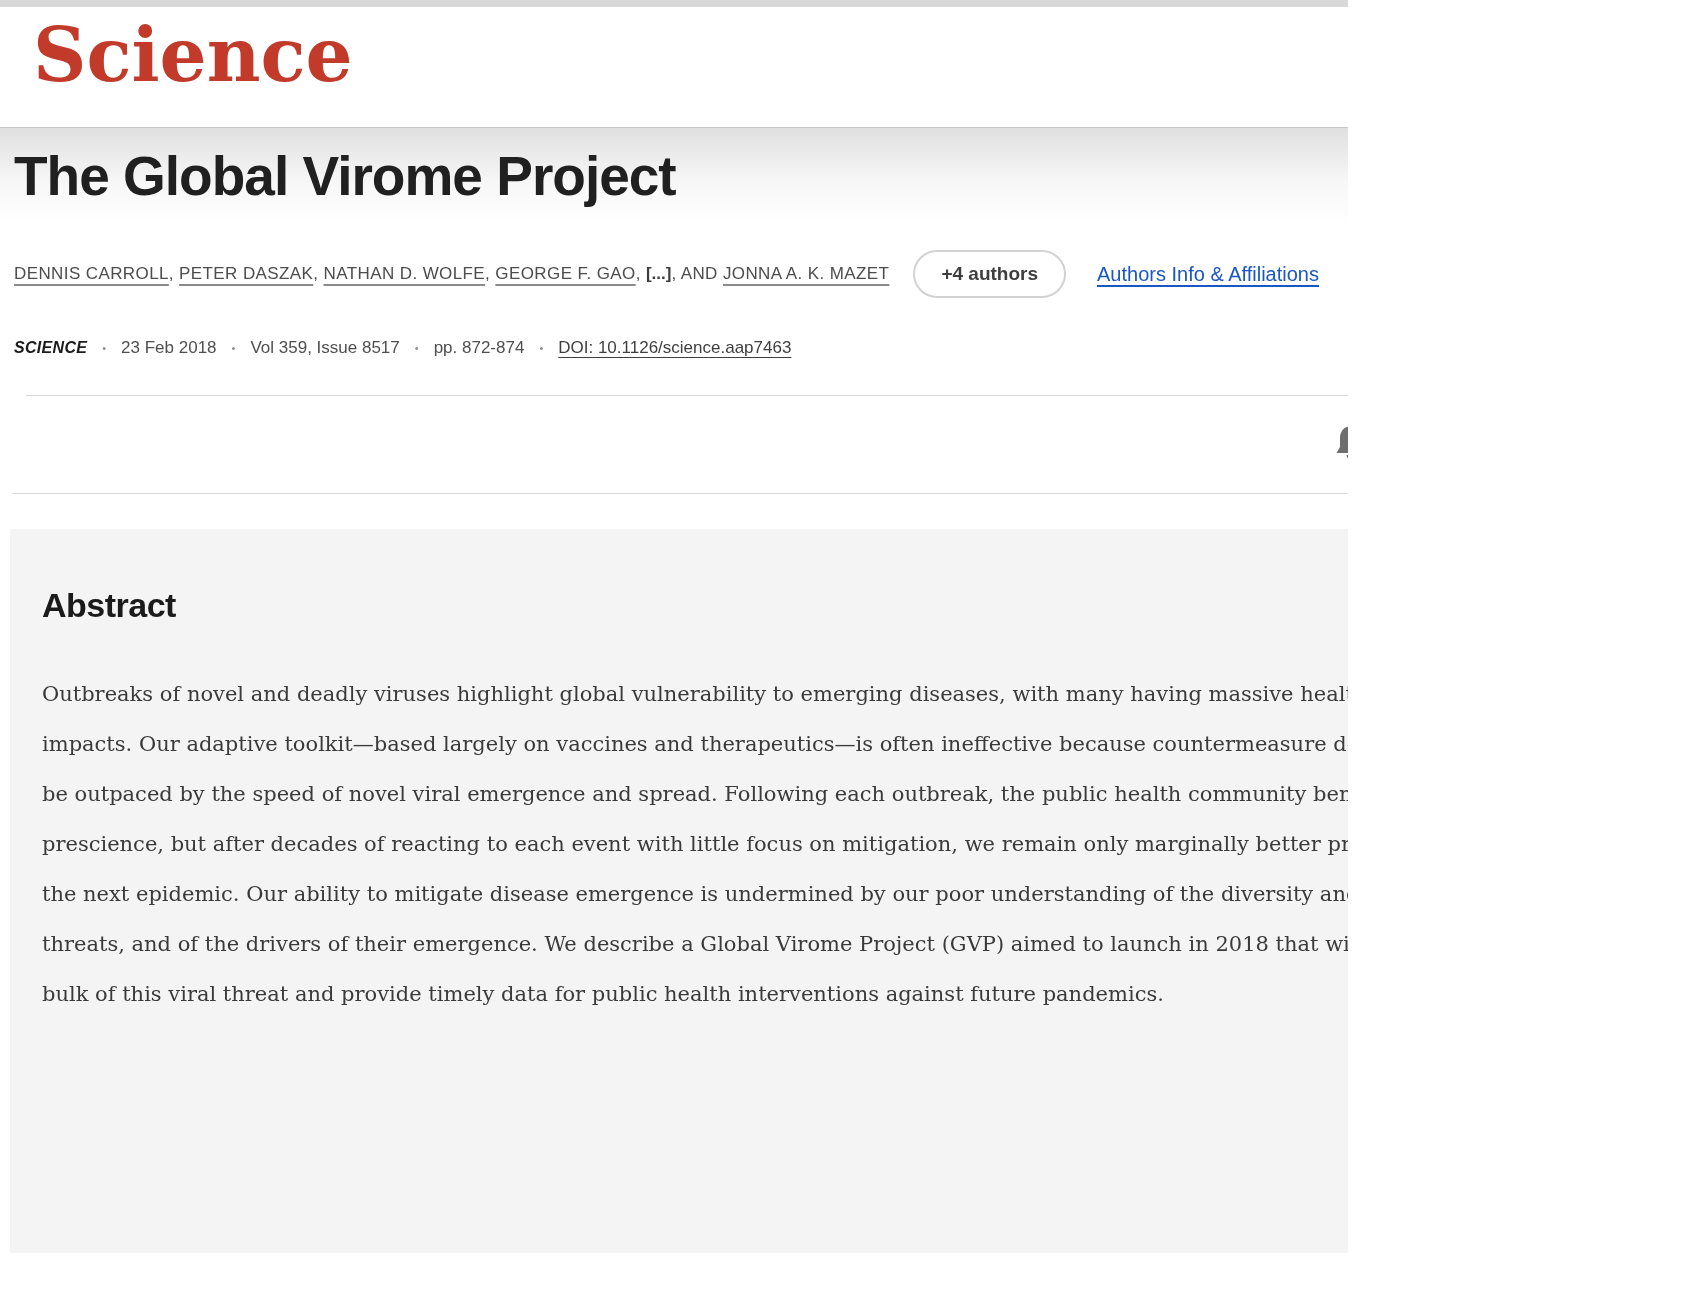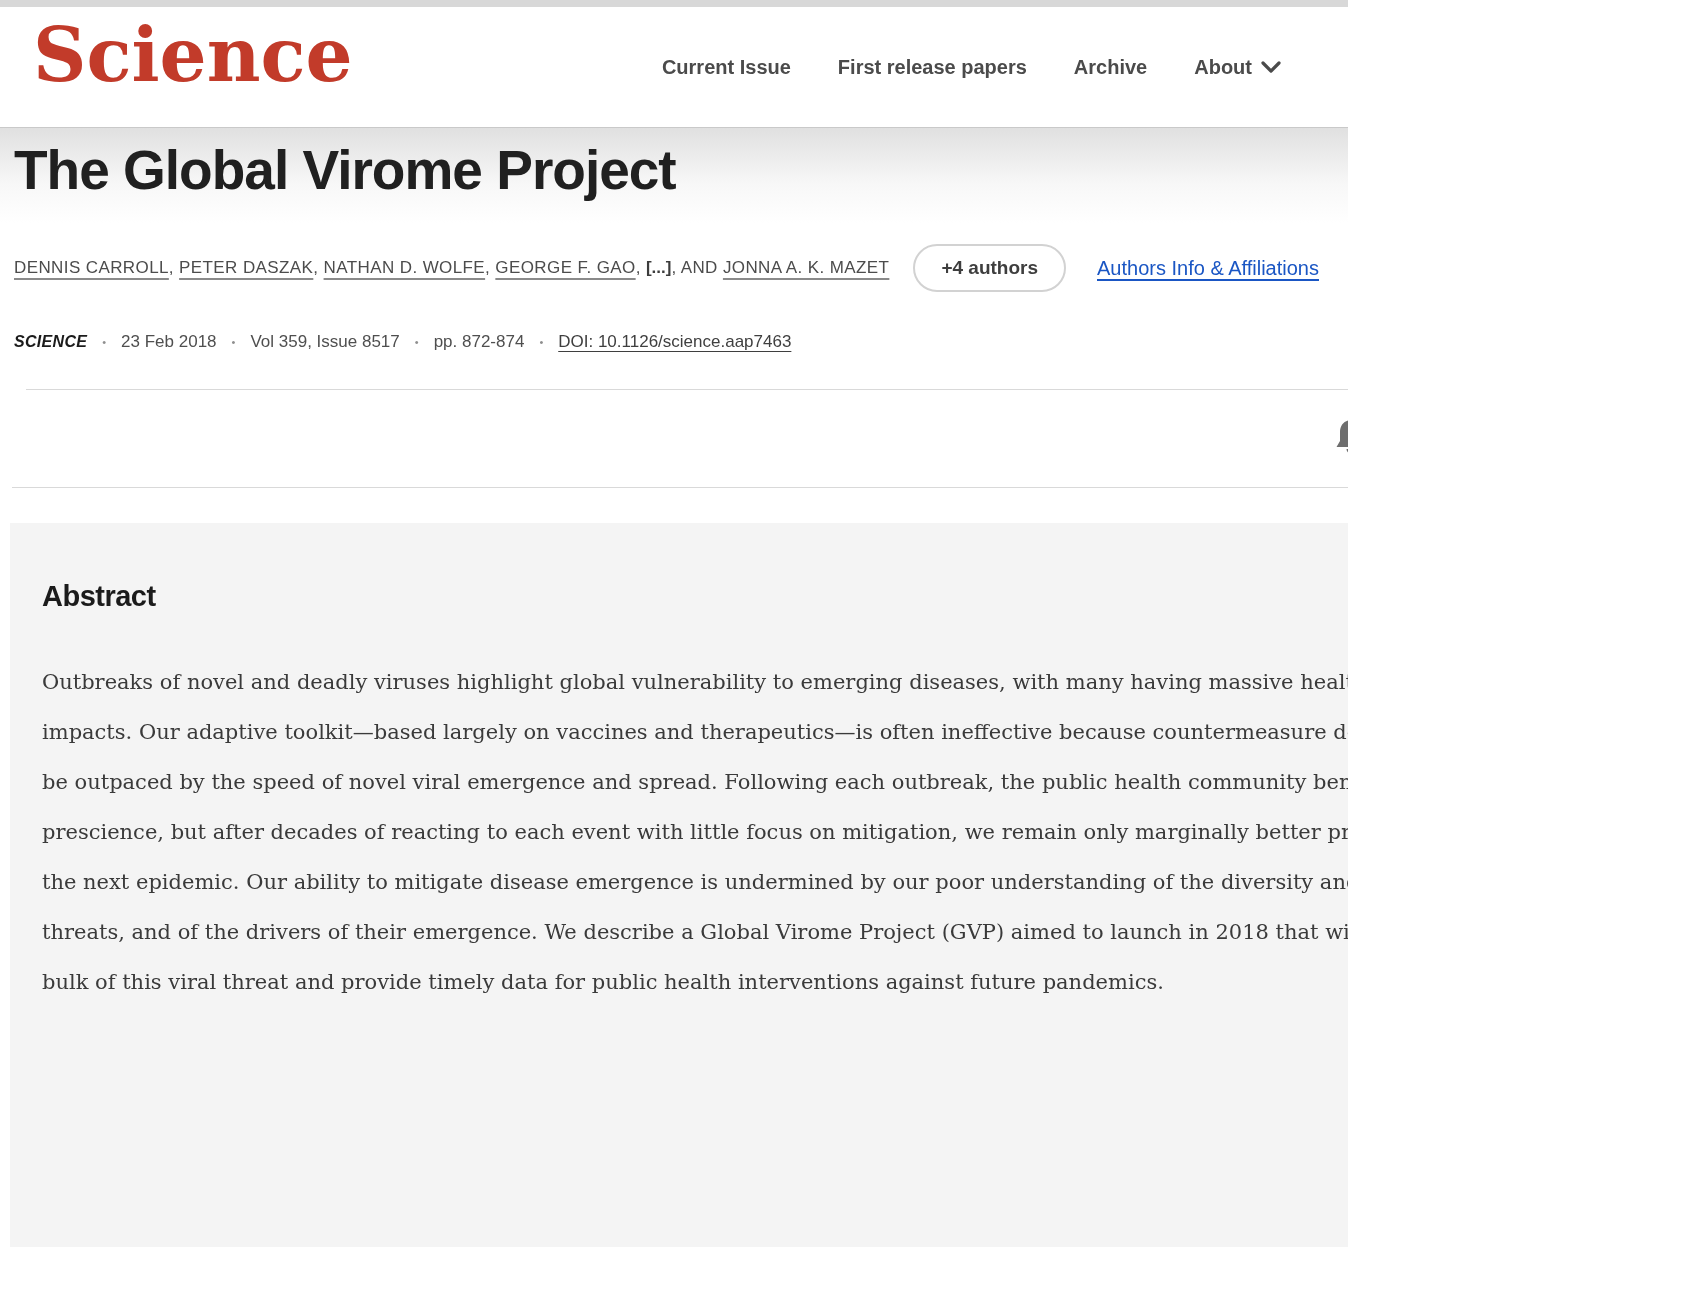--- a/index.html
+++ b/index.html
@@ -28,21 +28,21 @@
     font-size:20px; font-weight:600; color:#4b4b4b; cursor:pointer;
     display:flex; align-items:center; gap:9px; white-space:nowrap;
   }
   .search-circle {
     position:absolute; left:1662px; top:30px; width:62px; height:62px;
     border:2px solid #6f6f6f; border-radius:50%; background:#fff; cursor:pointer;
   }
   
   .hero {
     background:linear-gradient(to bottom, #e0e0e0 0px, #f7f7f7 55px, #ffffff 95px);
-    padding:11px 0 0 14px;
+    padding:17px 0 0 14px;
   }
   .title {
     font-size:55px; font-weight:700; color:#202020; letter-spacing:-1px;
     line-height:1.15;
   }
   .subtitle {
     margin-top:15px; font-family:"DejaVu Serif", serif;
     font-size:35px; color:#8c8c8c; line-height:1.2;
   }
   .authors-row { margin-top:42px; display:flex; align-items:center; }
@@ -94,55 +94,36 @@
     cursor:pointer;
   }
   .access-label { color:#ffffff; font-size:21px; font-weight:700; letter-spacing:.5px; }
   
   .abstract-box {
     margin:35px 0 0 10px; width:1672px; height:724px;
     background:var(--abstract-bg, #f4f4f4);
     padding:57px 135px 0 32px;
   }
   .abstract-heading {
-    font-size:29px; font-weight:700; color:#1b1b1b; letter-spacing:-.5px;
+    font-size:34px; font-weight:700; color:#1b1b1b; letter-spacing:-.5px;
   }
   .abstract-body {
     margin-top:44px; font-family:"DejaVu Serif", serif;
     font-size:21px; line-height:50px; color:#3a3a3a;
   }
 </style>
 </head>
 <body>
 
 <div id="page">
 
   <div class="top-strip"></div>
 
   <div class="header">
     <div class="logo">Science</div>
-    <div class="nav">
-      <div class="nav-item">
-        <span>Current Issue</span>
-      </div>
-      <div class="nav-item">
-        <span>First release papers</span>
-      </div>
-      <div class="nav-item">
-        <span>Archive</span>
-      </div>
-      <div class="nav-item">
-        <span>About</span>
-        <span>
-          <svg width="20" height="13" viewBox="0 0 20 13">
-              <polyline points="2,2 10,10 18,2" fill="none" stroke="#4a4a4a" stroke-width="3.2" stroke-linecap="round" stroke-linejoin="round"></polyline>
-            </svg>
-        </span>
-      </div>
-    </div>
     <div class="search-circle"></div>
   </div>
 
   <div class="hero">
     <div class="title">The Global Virome Project</div>
 
     <div class="authors-row">
       <span class="author-link">DENNIS CARROLL</span>
       <span class="author-sep">, </span>
       <span class="author-link">PETER DASZAK</span>

